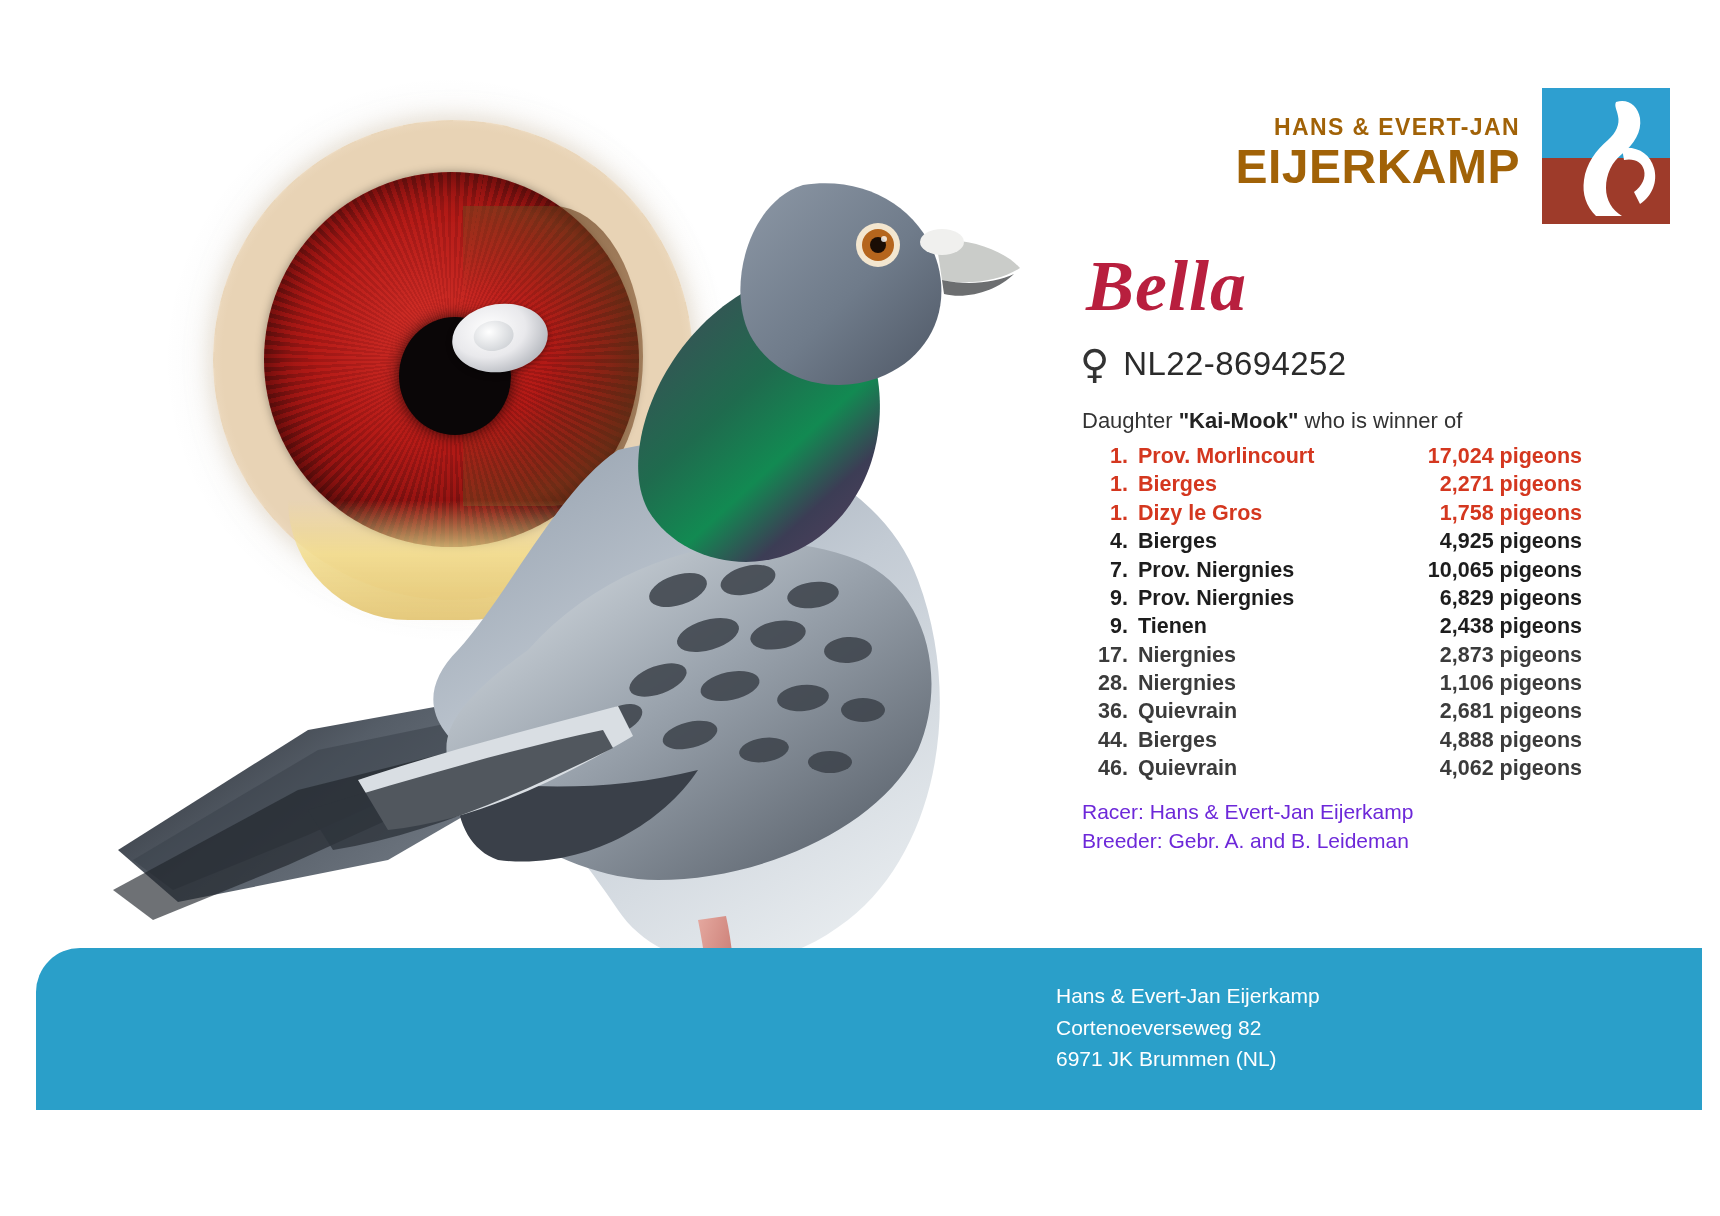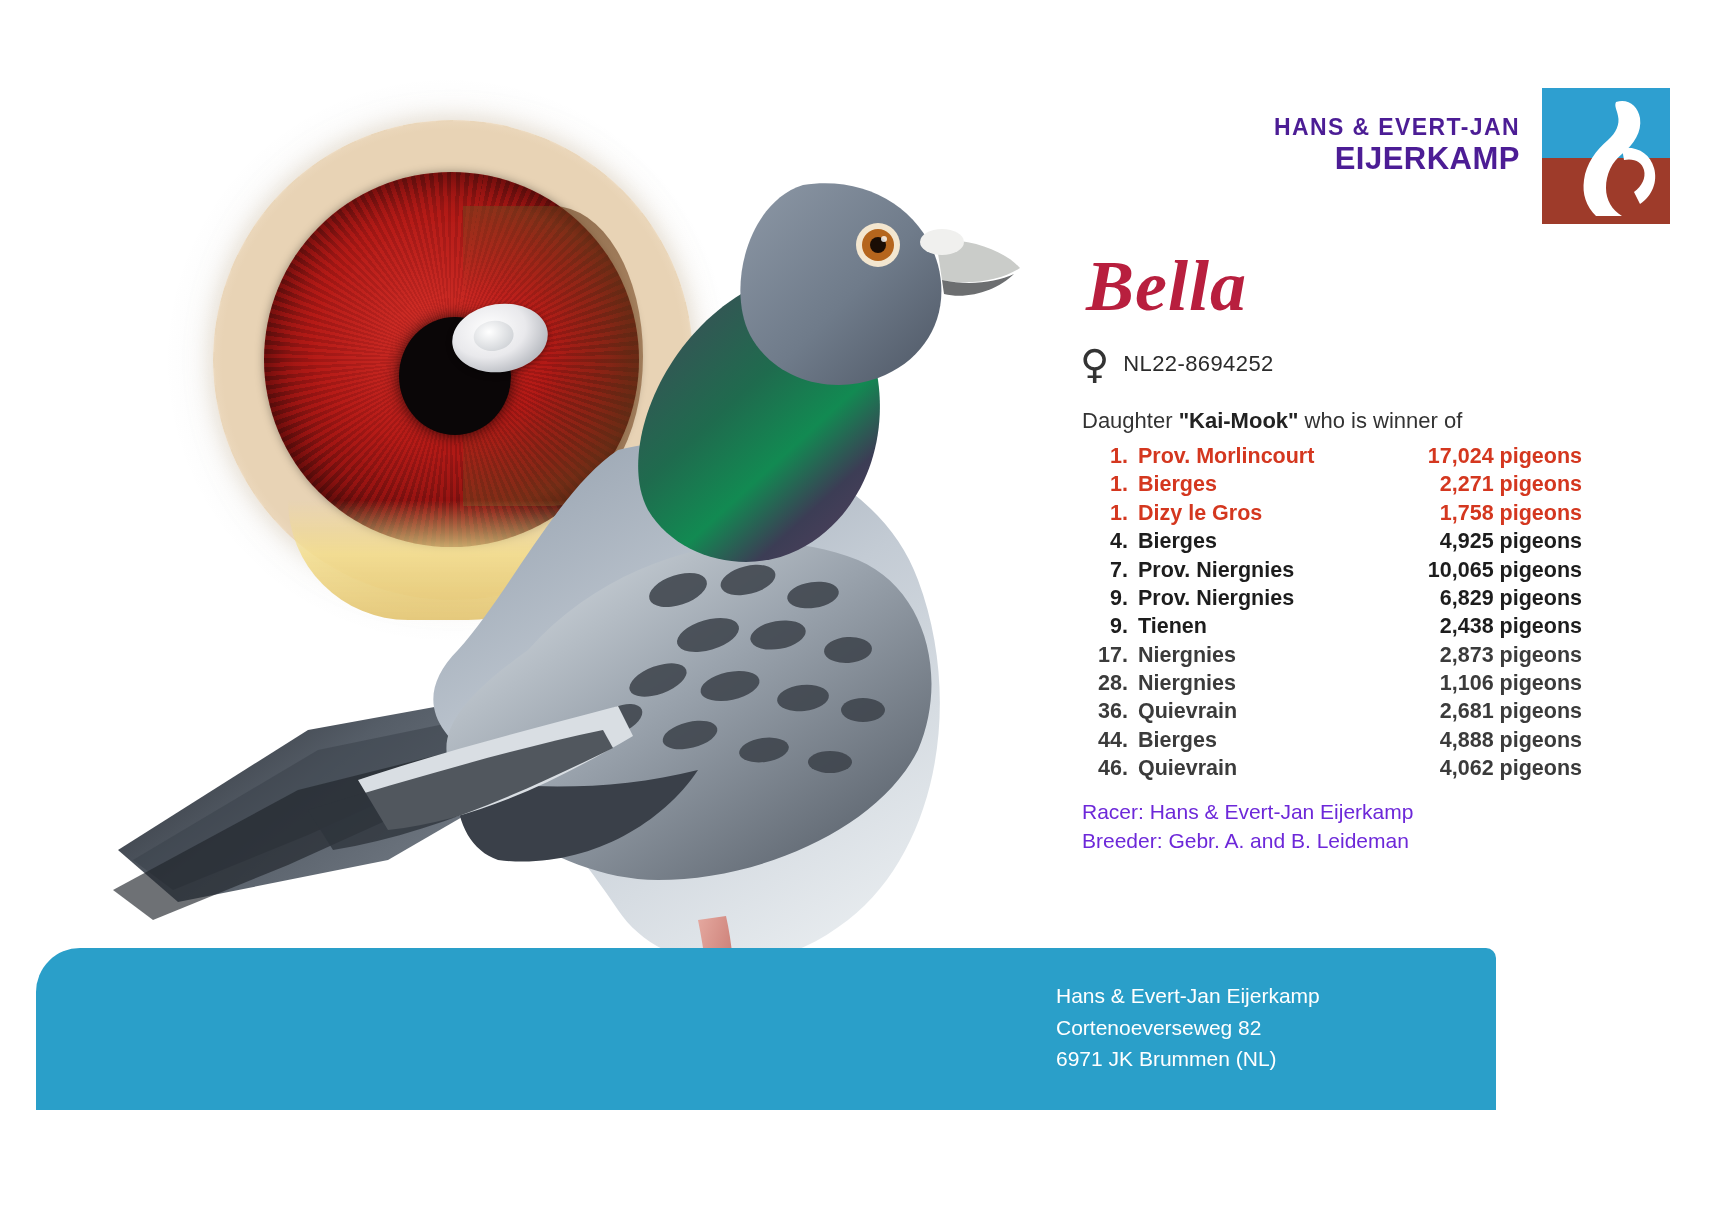--- a/index.html
+++ b/index.html
@@ -157,31 +157,31 @@
     right: 32px;
     top: 72px;
     width: 400px;
     height: 140px;
   }
   .logo-text {
     position: absolute;
     right: 150px;
     top: 34px;
     text-align: right;
-    color: #4c1d95;
+    color: #a16207;
   }
   .logo-line1 {
     font-size: 23px;
     font-weight: bold;
     letter-spacing: 1.4px;
     line-height: 1;
     white-space: nowrap;
   }
   .logo-line2 {
-    font-size: 31px;
+    font-size: 48px;
     font-weight: bold;
     letter-spacing: 0.5px;
     line-height: 1.02;
     margin-top: 4px;
     white-space: nowrap;
   }
   .logo-mark {
     position: absolute;
     right: 0;
     top: 6px;
@@ -229,21 +229,21 @@
     gap: 14px;
     margin: 0 0 24px 12px;
   }
   .sex-symbol {
     font-size: 40px;
     line-height: 1;
     color: #333333;
     font-family: "DejaVu Sans", sans-serif;
   }
   .ring-number {
-    font-size: 22px;
+    font-size: 33px;
     color: #2b2b2b;
     letter-spacing: 0.4px;
   }
   .daughter-line {
     font-size: 22px;
     color: #333333;
     margin: 0 0 8px 14px;
   }
   .daughter-line b { font-weight: bold; color: #222; }
 
@@ -281,21 +281,21 @@
     font-size: 21px;
     color: #6d28d9;
     line-height: 1.42;
   }
 
   
   .footer {
     position: absolute;
     left: 18px;
     bottom: 52px;
-    width: 1460px;
+    width: 1684px;
     height: 162px;
     background: #2a9fc9;
     border-top-left-radius: 44px;
     border-top-right-radius: 10px;
   }
   .footer-inner {
     position: absolute;
     left: 1020px;
     top: 32px;
     display: flex;

